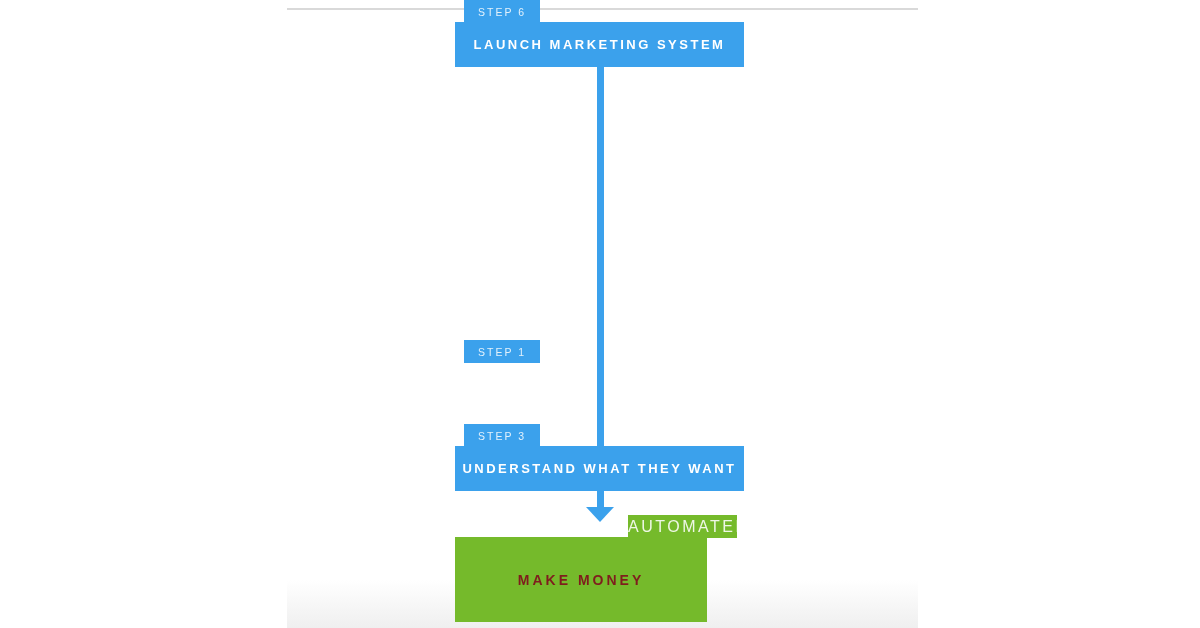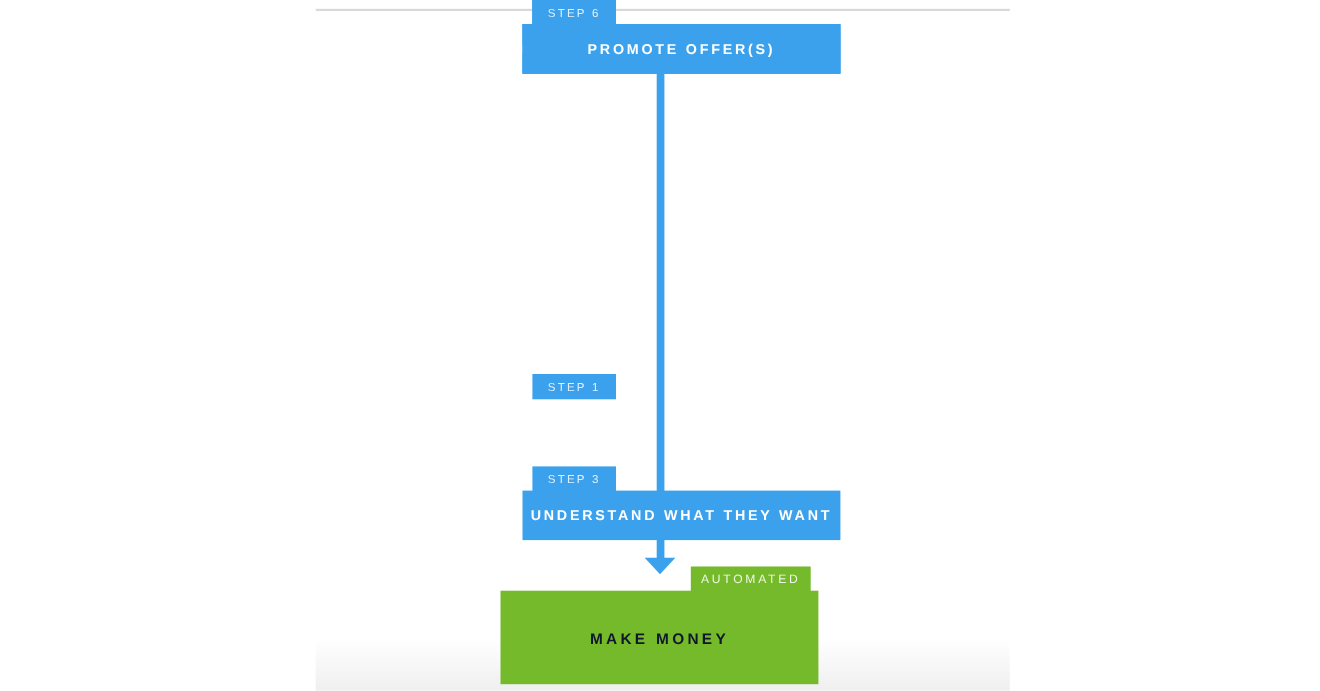--- a/index.html
+++ b/index.html
@@ -16,40 +16,40 @@
   .bottom-fade{position:absolute;left:287px;top:580px;width:631px;height:48px;
     background:linear-gradient(to bottom, rgba(239,239,239,0), #efefef);}
 
   
   .connector{position:absolute;left:597px;top:50px;width:7px;height:460px;background:var(--blue);}
   .arrowhead{position:absolute;left:586px;top:507px;width:0;height:0;
     border-left:14px solid transparent;border-right:14px solid transparent;
     border-top:15px solid var(--blue);}
 
   
-  .step{position:absolute;left:455px;width:299px;height:68px;margin-left:20px;}
+  .step{position:absolute;left:455px;width:299px;height:68px;}
   .step:nth-of-type(1){top:8px;}
   .step:nth-of-type(2){top:91px;}
   .step:nth-of-type(3){top:174px;}
   .step:nth-of-type(4){top:257px;}
   .step:nth-of-type(5){top:340px;text-decoration:underline;}
   .step:nth-of-type(6){top:424px;}
   .step .tab{position:absolute;left:9px;top:0;width:76px;height:23px;background:var(--blue);
     color:rgba(255,255,255,0.85);font-size:10.5px;letter-spacing:2px;
     text-align:center;line-height:24px;white-space:nowrap;}
   .step .box{position:absolute;left:0;top:22px;width:289px;height:45px;background:var(--blue);
     color:#ffffff;font-weight:bold;font-size:13px;letter-spacing:2.5px;
     display:flex;align-items:center;justify-content:center;text-align:center;white-space:nowrap;}
 
   
   .result-tab{position:absolute;left:628px;top:515px;width:109px;height:23px;background:var(--green);
-    color:rgba(255,255,255,0.88);font-size:11px;letter-spacing:2.5px;
+    color:rgba(255,255,255,0.88);font-size:16px;letter-spacing:2.5px;
     text-align:center;line-height:24px;white-space:nowrap;}
-  .result-box{position:absolute;left:455px;top:537px;width:289px;height:85px;background:var(--green);
-    color:#0f172a;font-weight:bold;font-size:14px;letter-spacing:3px;
+  .result-box{position:absolute;left:455px;top:537px;width:252px;height:85px;background:var(--green);
+    color:#7f1d1d;font-weight:bold;font-size:14px;letter-spacing:3px;
     display:flex;align-items:center;justify-content:center;white-space:nowrap;text-align:right;}
 </style>
 </head>
 <body>
 
 <div class="stage">
 
   <div class="top-rule"></div>
   <div class="bottom-fade"></div>
 
@@ -71,19 +71,18 @@
     <div class="box">CREATE YOUR BRAND &amp; MESSAGE</div>
   </div>
 
   <div class="step">
     <div class="tab">STEP 5</div>
     <div class="box">LAUNCH MARKETING SYSTEM</div>
   </div>
 
   <div class="step">
     <div class="tab">STEP 6</div>
-    <div class="box">PROMOTE OFFER(S)</div>
   </div>
 
   <div class="result-tab">AUTOMATED</div>
   <div class="result-box">MAKE MONEY</div>
 
 </div>
 
 </body></html>

